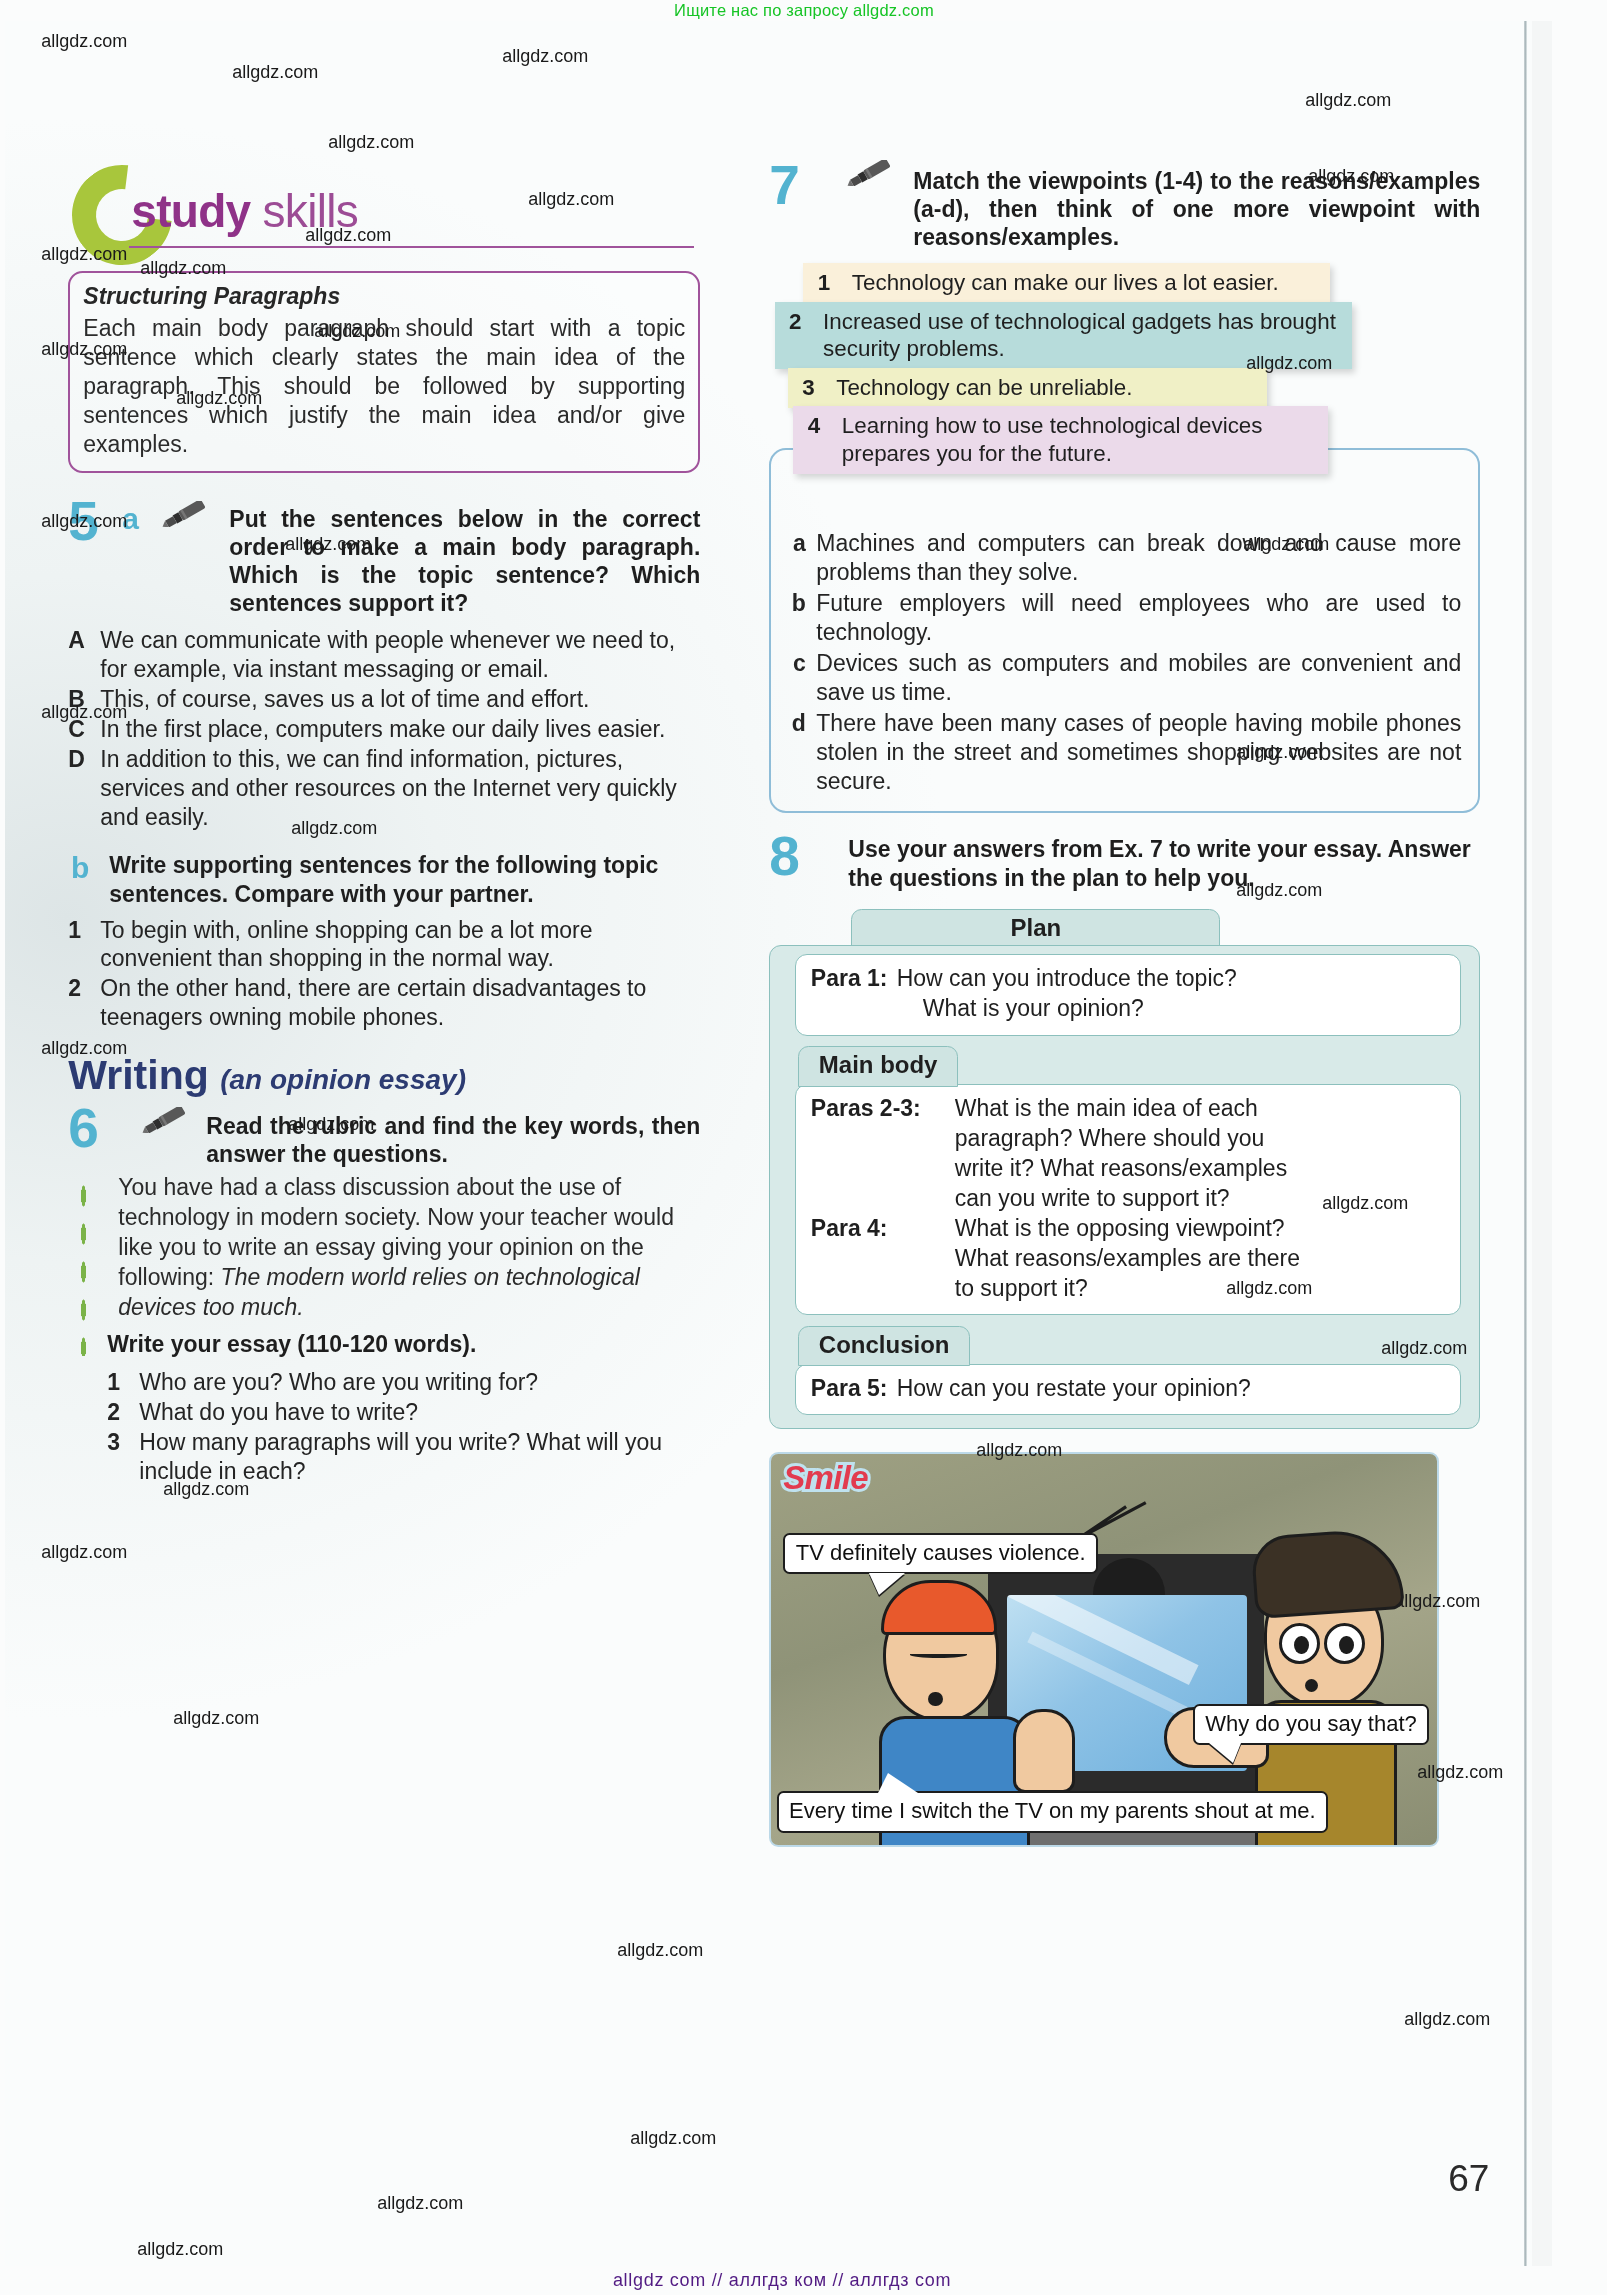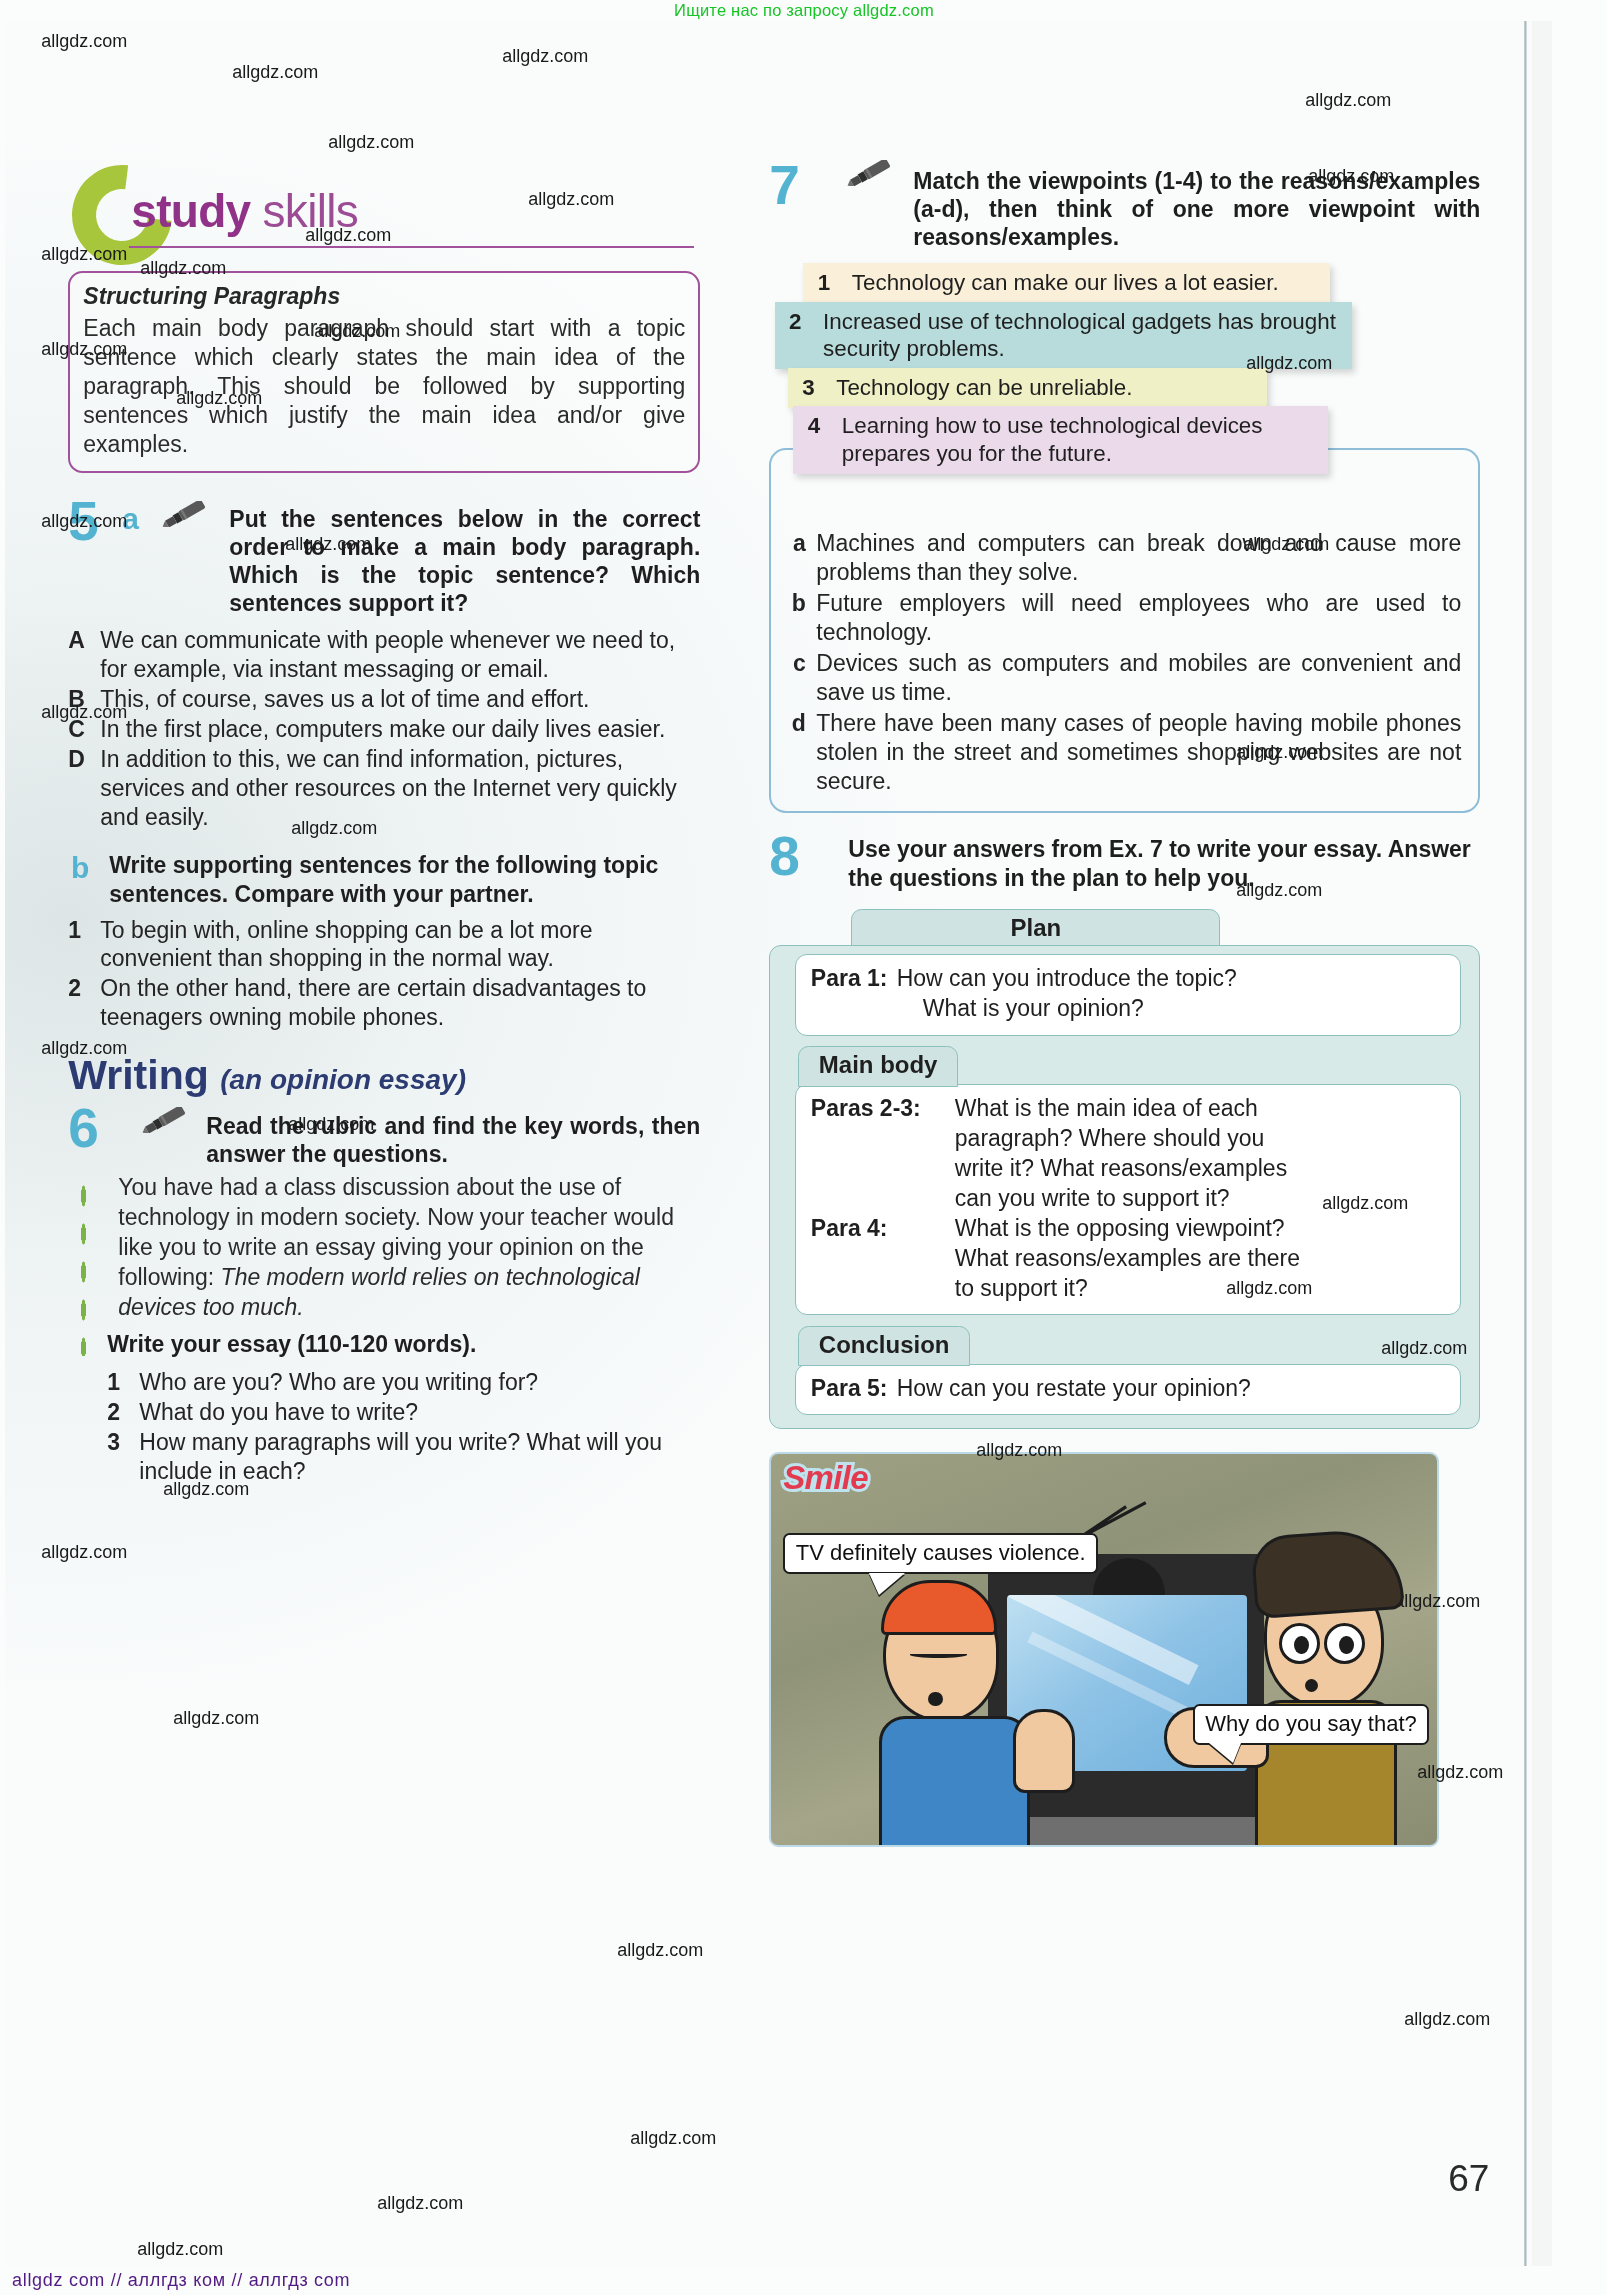--- a/index.html
+++ b/index.html
@@ -42,22 +42,22 @@
     background:linear-gradient(90deg,#cfd8da,#93a3a8 40%,#b9c5c8 75%,#e7eeee);
     opacity:.85;
   }
   .right-strip{
     position:absolute; top:0; right:0; width:20px; height:100%;
     background:#f4f6f6;
   }
 
   
   .footer {
-    position: absolute; bottom: 0; left: 12px; width: 1564px; height: 30px;
-    text-align: left;
+    position: absolute; bottom: 0; left: 0; width: 1564px; height: 30px;
+    text-align: center;
     color: #521b83;
     font-size: 18px;
     line-height: 30px;
     letter-spacing: 0.7px;
     white-space: nowrap;
   }
 
   
   .wm {
     position: absolute;
@@ -629,20 +629,21 @@
               </div>
             <div class="mouth"></div>
           </div>
           <div class="body"></div>
           <div class="point"></div>
         </div>
 
         <div class="smile-logo">Smile</div>
         <div class="bubble b1">TV definitely causes violence.</div>
         <div class="bubble b2">Why do you say that?</div>
+        <div class="bubble b3">Every time I switch the TV on my parents shout at me.</div>
       </div>
 
     </div>
 
     <div class="pagenum">67</div>
 
     <div class="wm" style="left:36px;  top:10px;">allgdz.com</div>
     <div class="wm" style="left:227px; top:41px;">allgdz.com</div>
     <div class="wm" style="left:497px; top:25px;">allgdz.com</div>
     <div class="wm" style="left:1300px;top:69px;">allgdz.com</div>

